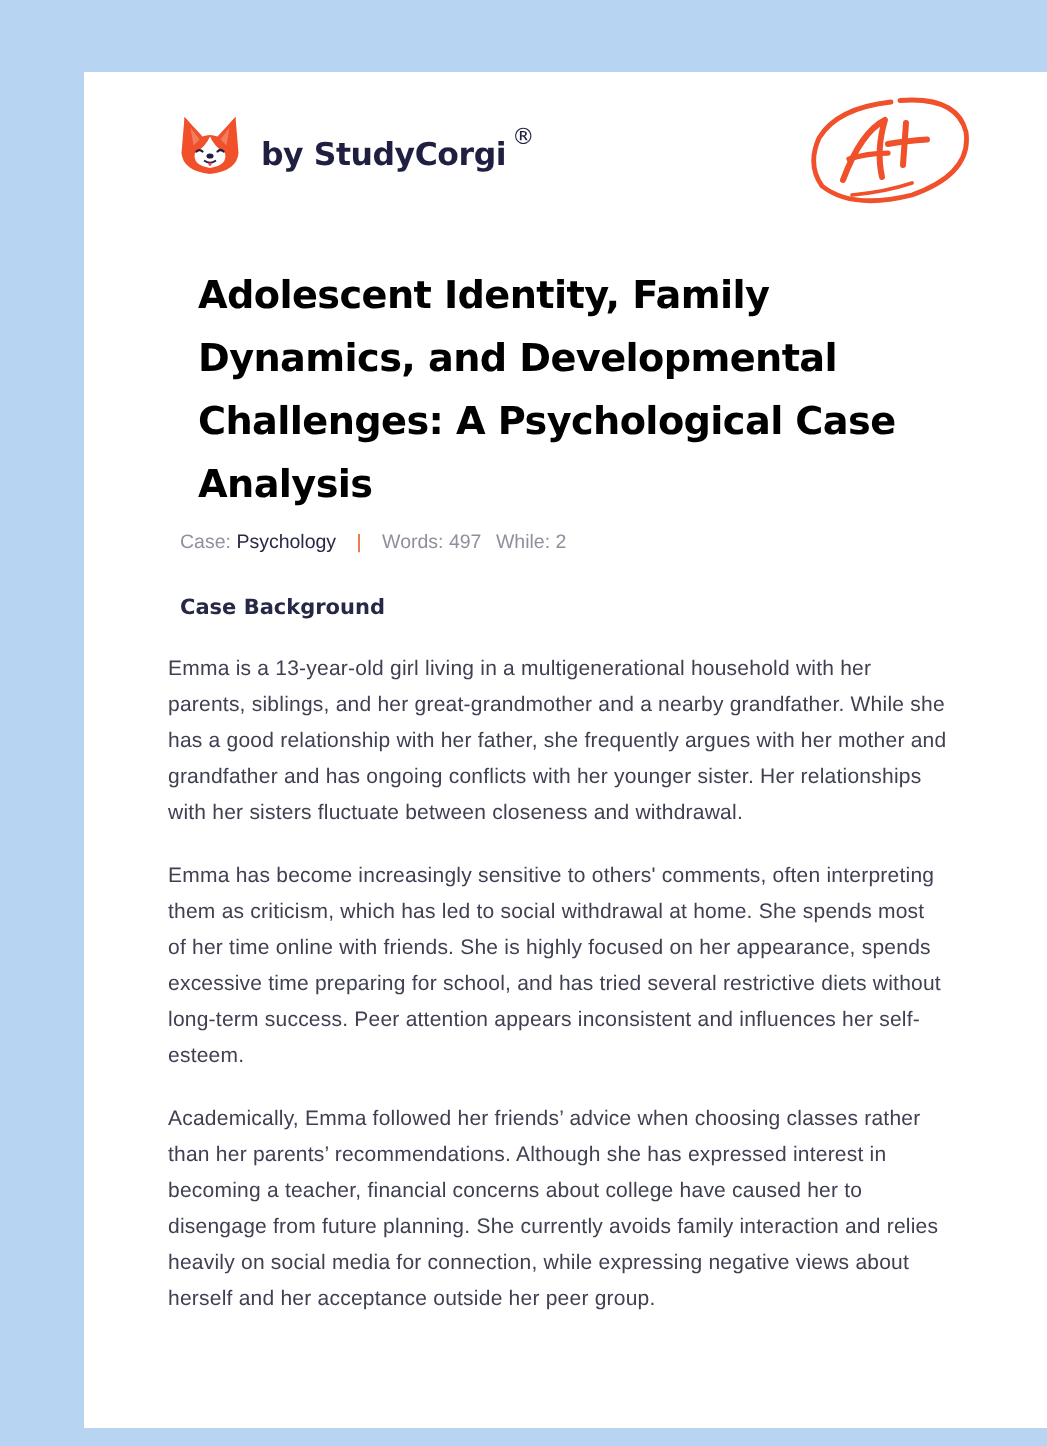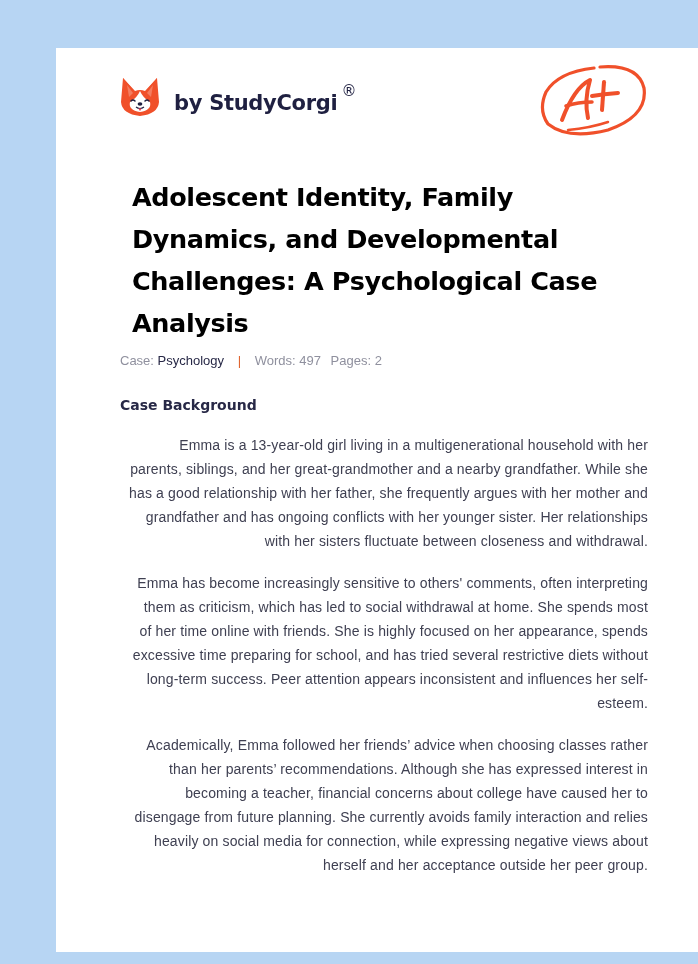--- a/index.html
+++ b/index.html
@@ -98,24 +98,23 @@
       left: 64px;
       top: 349px;
       margin: 0;
       font-family: "DejaVu Sans", sans-serif;
       font-weight: bold;
       font-size: 14px;
       color: #272846;
     }
     .body-text {
       position: absolute;
-      left: 72px;
+      left: 56px;
       top: 385px;
       width: 520px;
-      text-align: right;
     }
     .body-text p {
       margin: 0 0 18px 0;
       font-family: "Liberation Sans", sans-serif;
       font-size: 14px;
       line-height: 24px;
       color: #3f4052;
       letter-spacing: 0.15px;
     }
   </style>
@@ -160,21 +159,21 @@
   </svg>
 
   <h1 class="title">Adolescent Identity, Family Dynamics, and Developmental Challenges: A Psychological Case Analysis</h1>
 
   <div class="meta">
     <span>Case:</span>
     <span class="topic-value">Psychology</span>
     <span class="sep">|</span>
     <span>Words:</span>
     <span>497</span>
-    <span class="gap">Pages:</span>
+    <span class="gap">While:</span>
     <span>2</span>
   </div>
 
   <h2 class="section-heading">Case Background</h2>
 
   <div class="body-text">
     <p>Emma is a 13-year-old girl living in a multigenerational household with her parents, siblings, and her great-grandmother and a nearby grandfather. While she has a good relationship with her father, she frequently argues with her mother and grandfather and has ongoing conflicts with her younger sister. Her relationships with her sisters fluctuate between closeness and withdrawal.</p>
     <p>Emma has become increasingly sensitive to others' comments, often interpreting them as criticism, which has led to social withdrawal at home. She spends most of her time online with friends. She is highly focused on her appearance, spends excessive time preparing for school, and has tried several restrictive diets without long-term success. Peer attention appears inconsistent and influences her self-esteem.</p>
     <p>Academically, Emma followed her friends’ advice when choosing classes rather than her parents’ recommendations. Although she has expressed interest in becoming a teacher, financial concerns about college have caused her to disengage from future planning. She currently avoids family interaction and relies heavily on social media for connection, while expressing negative views about herself and her acceptance outside her peer group.</p>
   </div>

